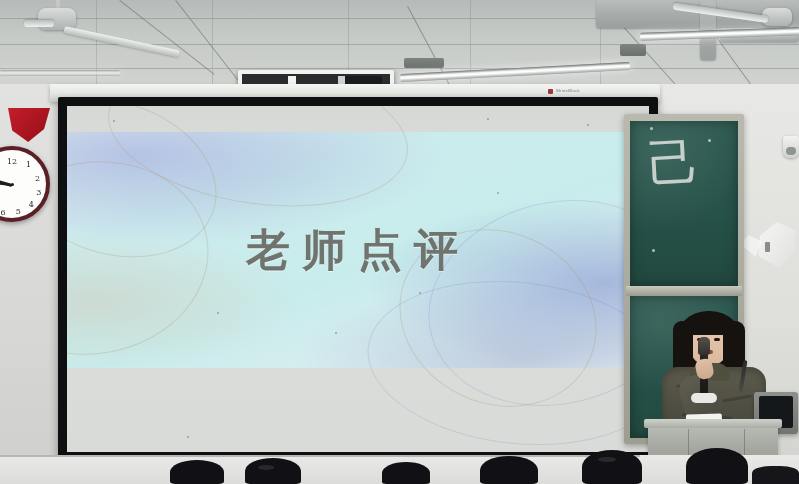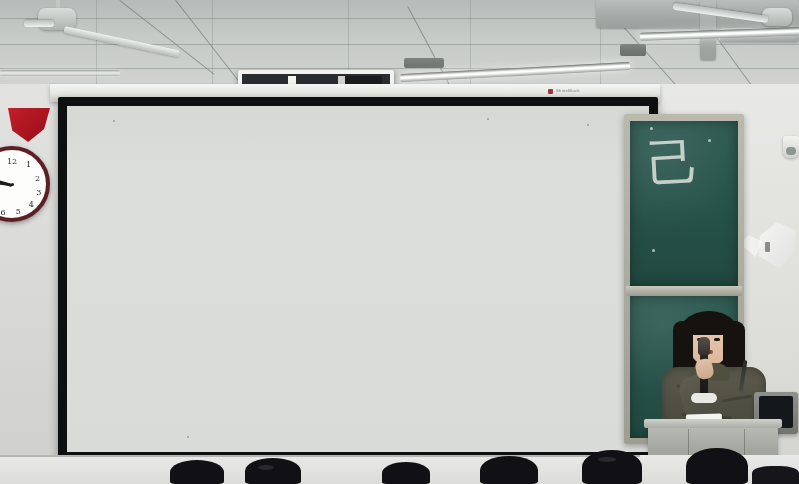--- a/index.html
+++ b/index.html
@@ -384,20 +384,35 @@
   <div class="proj-mount" style="left:352px;top:118px"></div>
 
   <div class="valance">
     <div class="brand-mark"></div>
     <div class="brand">ShineBlack</div>
   </div>
 
   <div class="screen-frame">
     <div class="screen-surface">
 
+      <div class="projection">
+
+        <div class="vein vein-t" style="left:-60px;top:-30px;width:210px;height:150px;transform:rotate(18deg)"></div>
+        <div class="vein vein-t" style="left:-90px;top:30px;width:230px;height:190px;transform:rotate(-10deg)"></div>
+        <div class="vein vein-t" style="left:40px;top:-70px;width:300px;height:140px;transform:rotate(8deg)"></div>
+        <div class="vein vein-b" style="left:360px;top:70px;width:260px;height:200px;transform:rotate(-14deg)"></div>
+        <div class="vein vein-b" style="left:300px;top:150px;width:300px;height:160px;transform:rotate(6deg)"></div>
+        <div class="vein vein-t" style="left:330px;top:100px;width:200px;height:170px;transform:rotate(25deg)"></div>
+        <div class="screen-speck" style="left:150px;top:180px"></div>
+        <div class="screen-speck" style="left:268px;top:200px"></div>
+        <div class="screen-speck" style="left:352px;top:160px"></div>
+        <div class="screen-speck" style="left:430px;top:60px"></div>
+
+        <div class="slide-title">老师点评</div>
+      </div>
 
       <div class="screen-speck" style="left:46px;top:14px"></div>
       <div class="screen-speck" style="left:420px;top:12px"></div>
       <div class="screen-speck" style="left:520px;top:18px"></div>
       <div class="screen-speck" style="left:120px;top:330px"></div>
     </div>
   </div>
 
   <div class="board-outer">
     <div class="board-panel board-top">

